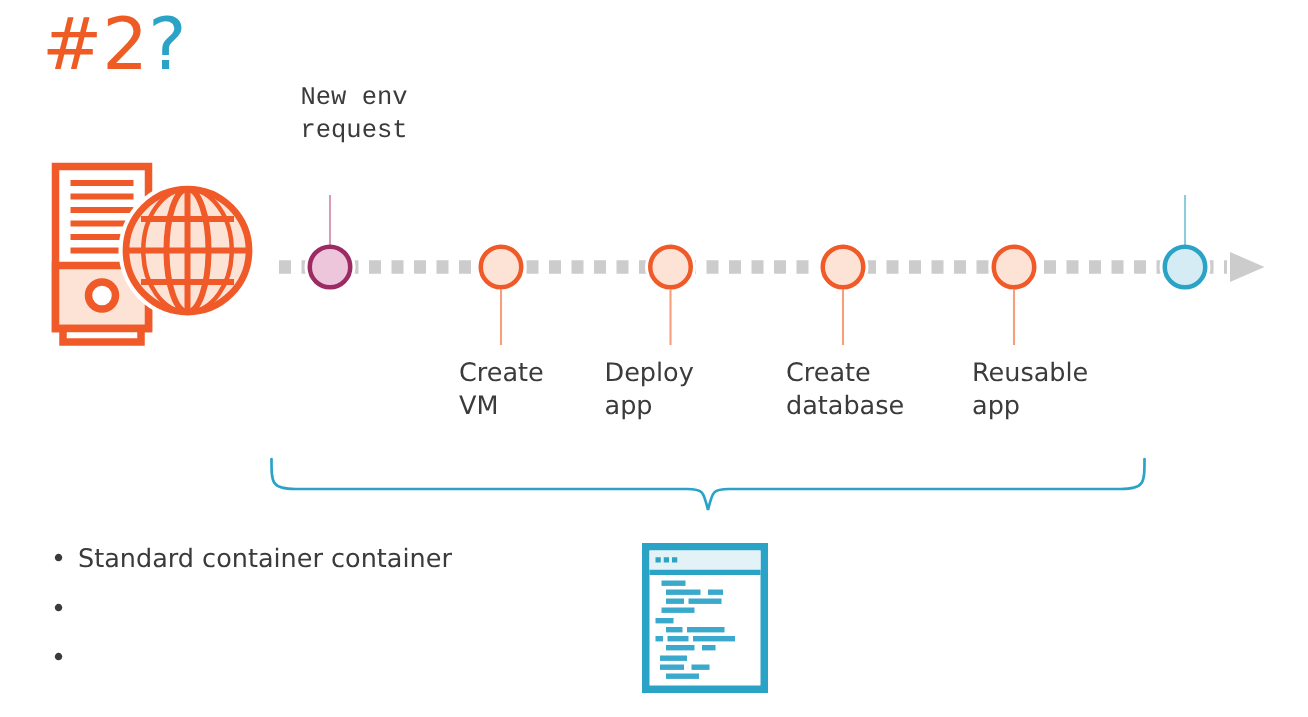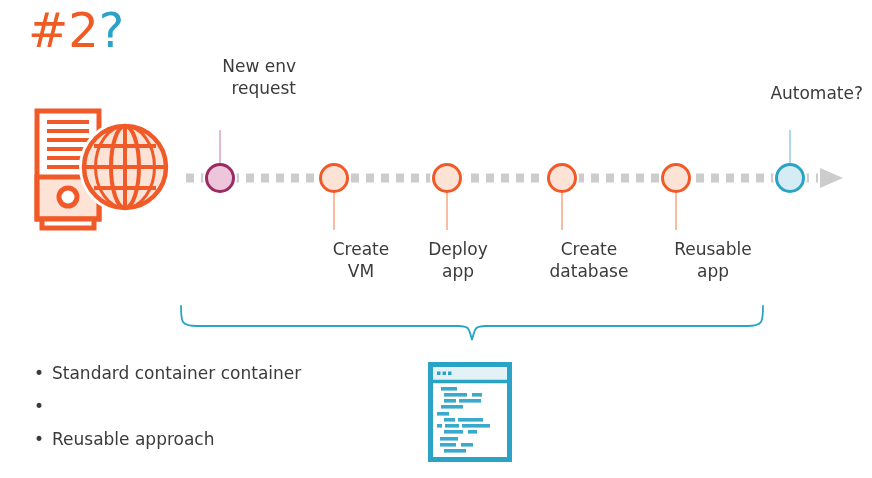--- a/index.html
+++ b/index.html
@@ -75,22 +75,22 @@
   }
 
   
   .tl-label {
     position: absolute;
     font-size: 17px;
     line-height: 22px;
     color: #3b3b3b;
     white-space: pre-line;
   }
-  .tl-label.above { text-align: right; }
-  .tl-label.below { text-align: center; }
+  .tl-label.above { text-align: center; font-family: Liberation Mono, monospace; }
+  .tl-label.below { text-align: left; }
 
   
   #brace {
     position: absolute;
     left: 175px;
     top: 300px;
     width: 600px;
     height: 45px;
   }
 
@@ -199,21 +199,20 @@
     <div class="node node-orange" style="left:319px; top:33px;"></div>
     <div class="node node-orange" style="left:432px; top:33px;"></div>
     <div class="node node-orange" style="left:547px; top:33px;"></div>
     <div class="node node-orange" style="left:661px; top:33px;"></div>
     <div class="node node-teal" style="left:775px; top:33px;"></div>
   </div>
 
   <div class="tl-label above" style="left:176px; top:55px; width:120px;">New env
 request</div>
 
-  <div class="tl-label above" style="left:733px; top:82px; width:130px;">Automate?</div>
 
   <div class="tl-label below" style="left:306px; top:238px; width:110px;">Create
 VM</div>
 
   <div class="tl-label below" style="left:403px; top:238px; width:110px;">Deploy
 app</div>
 
   <div class="tl-label below" style="left:524px; top:238px; width:130px;">Create
 database</div>
 
@@ -235,21 +234,20 @@
   <div id="bullets">
     <div class="bullet-row">
       <span class="bullet-dot">•</span>
       <span>Standard container container</span>
     </div>
     <div class="bullet-row">
       <span class="bullet-dot">•</span>
     </div>
     <div class="bullet-row">
       <span class="bullet-dot">•</span>
-      <span>Reusable approach</span>
     </div>
   </div>
 
   <div id="code-window">
     <svg width="88" height="100" viewBox="0 0 88 100" xmlns="http://www.w3.org/2000/svg">
 
       <rect x="2.5" y="2.5" width="79" height="95" fill="#ffffff" stroke="#2ba3c7" stroke-width="5"></rect>
 
       <rect x="5" y="5" width="74" height="13" fill="#e2f2f7"></rect>
       <line x1="5" y1="19.5" x2="79" y2="19.5" stroke="#2ba3c7" stroke-width="3.5"></line>

